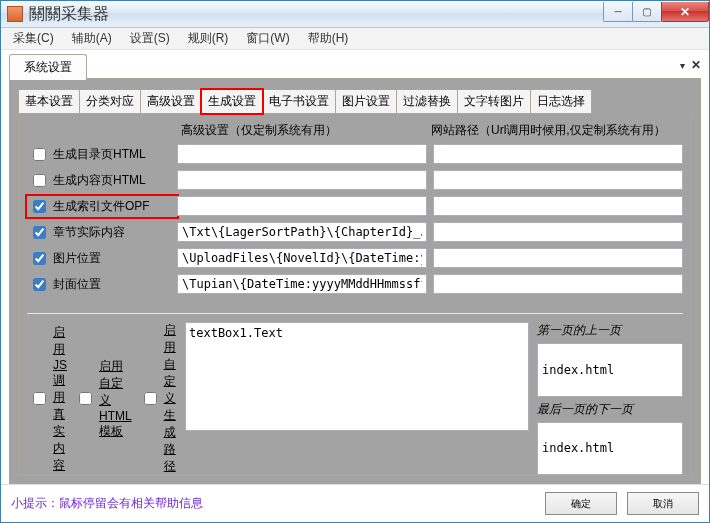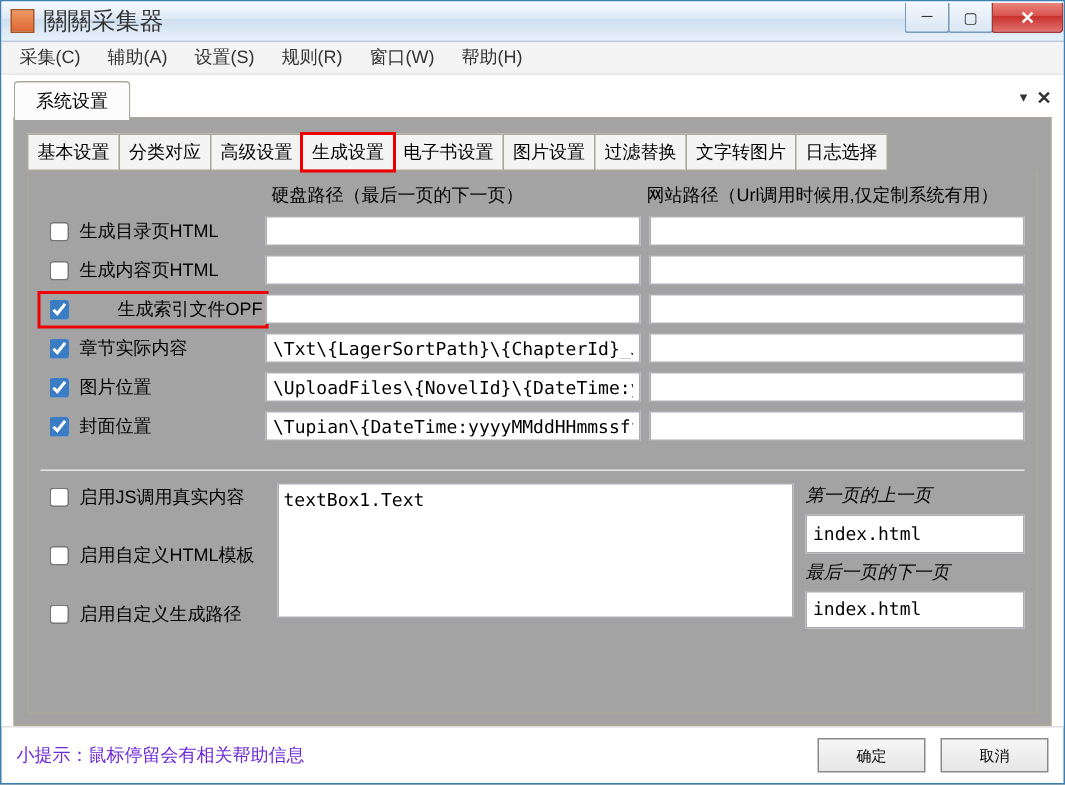--- a/index.html
+++ b/index.html
@@ -20,35 +20,35 @@
   .tabstrip-right { position:absolute; right:0; top: 4px; font-size:12px; color:#333; display:flex; gap:6px; align-items:center;}
   .tabstrip-right .chev { font-family:Arial; font-size:10px;}
   .tabstrip-right .x { font-family:Arial; font-weight:bold; font-size:12px;}
   .panel { border:1px solid #aca899; background:#a3a3a3; margin-top:-1px; padding: 10px 8px 8px 8px; height: 406px;}
   .innertabs { display:flex; font-size:12px; }
   .itab { border:1px solid #aca899; padding:3px 6px; background:#f4f4f4; margin-right:-1px;}
   .itab.highlight { outline:2px solid #e00; outline-offset:-1px; z-index:2; position:relative; }
   .settings-body { border:1px solid #aca899; border-top:none; padding: 8px; height: 362px; position:relative;}
   .row { display:flex; align-items:center; margin-bottom: 4px; font-size:12px; height: 22px;}
   .chkwrap { width: 150px; display:flex; align-items:center; gap:4px; padding-left:2px;}
-  .chkwrap.highlight { outline:2px solid #e00; padding:1px 2px;justify-content:space-between;}
+  .chkwrap.highlight { outline:2px solid #e00; padding:1px 2px;}
   .txt { flex:1; border:1px solid #abadb3; height:20px; font-size:12px; padding: 2px 4px; font-family: "SimSun", monospace; background:#fff; min-width:0;}
   input[type=checkbox]{ width:13px; height:13px; accent-color:#3b7dc4;}
   .hdrs { display:flex; font-size:12px; margin-bottom:4px;}
   .hdrs .h1 { width:150px;}
   .hdrs .h2 { flex:1; padding-left:4px;}
   .hdrs .h3 { width:260px; padding-left:8px;}
   .pathcel2 { width:260px; margin-left:6px;}
   .divider { border-top:1px solid #e6e6e6; margin: 8px 0;}
   .bottomgrid { display:flex; gap: 8px; font-size:12px;}
-  .bgleft { width:150px; display:flex; flex-direction:column; gap:20px;}
+  .bgleft { width:150px; display:flex; flex-direction:row; gap:6px;text-decoration:underline;}
   .bgmid { flex:1;}
   .bgright { width:146px; display:flex; flex-direction:column; gap:4px;}
   .bgright .lbl { font-size:12px;font-style:italic;}
-  .txtarea { width:100%; height:90px; border:1px solid #abadb3; font-family:"SimSun",monospace; font-size:12px; padding:3px; resize:none;}
+  .txtarea { width:100%; height:109px; border:1px solid #abadb3; font-family:"SimSun",monospace; font-size:12px; padding:3px; resize:none;}
   .footer { height: 42px; border-top:1px solid #ddd; display:flex; align-items:center; padding: 0 10px; font-size:12px;}
   .footer .hint { flex:1; color:#6d28d9;}
   .btn { width:72px; height:23px; border:1px solid #8a8a8a; background:linear-gradient(#f6f6f6,#e6e6e6); font-size:10px; margin-left:10px;}
   .gap6{height:6px;}
 </style>
 </head>
 <body>
 
 <div class="window">
   <div class="titlebar">
@@ -88,21 +88,21 @@
         <div class="itab">电子书设置</div>
         <div class="itab">图片设置</div>
         <div class="itab">过滤替换</div>
         <div class="itab">文字转图片</div>
         <div class="itab">日志选择</div>
       </div>
 
       <div class="settings-body">
         <div class="hdrs">
           <div class="h1"></div>
-          <div class="h2">硬盘路径（最后一页的下一页）</div>
+          <div class="h2">高级设置（仅定制系统有用）</div>
           <div class="h3">网站路径（Url调用时候用,仅定制系统有用）</div>
         </div>
 
         <div class="row">
           <label class="chkwrap">
             <input type="checkbox" style="">
             <span>生成目录页HTML</span>
           </label>
           <input class="txt" value="" style="">
           <input class="txt pathcel2" value="" style="">

